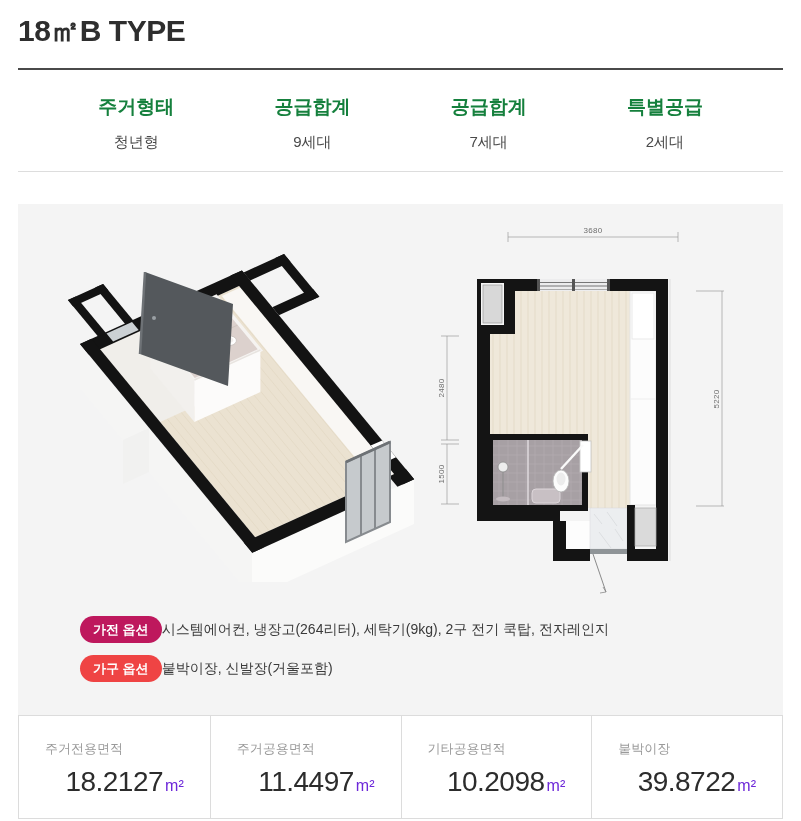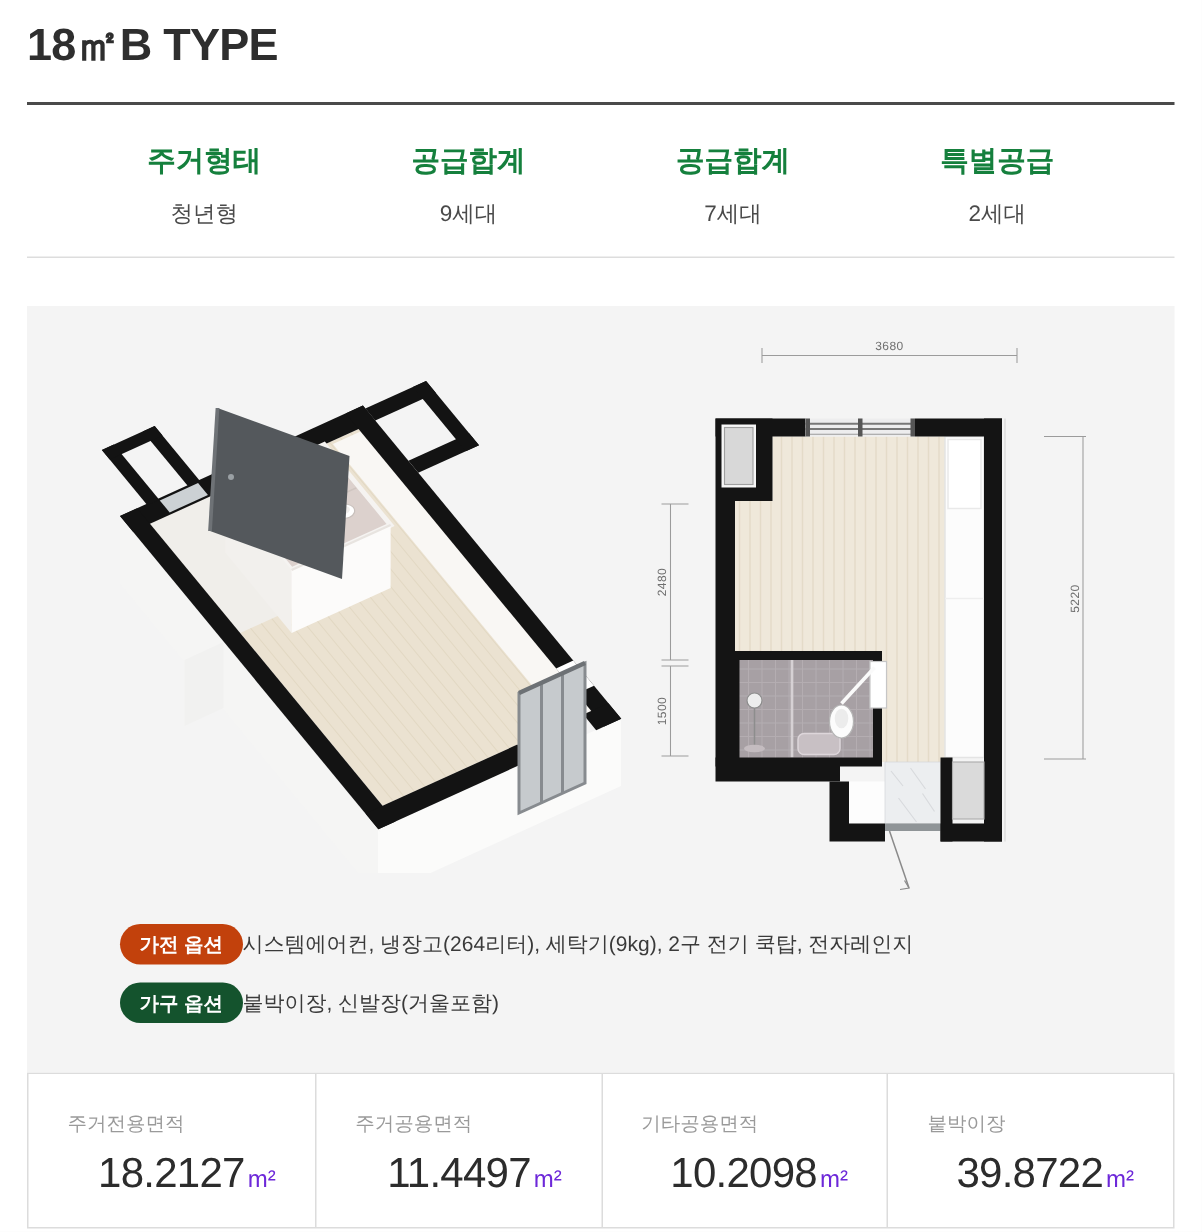--- a/index.html
+++ b/index.html
@@ -16,22 +16,22 @@
   .summary-col .td { font-size:15px; color:#4a4a4a; margin-top:13px; }
 
   .panel { position:relative; margin-top:32px; height:511px; background:#f4f4f4; }
   .svg3d { position:absolute; left:40px; top:28px; }
   .svg2d { position:absolute; left:415px; top:5px; }
 
   .options { position:absolute; left:62px; top:412px; }
   .option-row { display:flex; align-items:center; margin-bottom:12px; }
   .badge { min-width:77px; height:27px; padding:0 13px; border-radius:15px; display:flex; align-items:center; justify-content:center;
            font-size:13px; font-weight:700; color:#fff; }
-  .badge-appliance { background:#c2410c; }
-  .badge-furniture { background:#14532d; }
+  .badge-appliance { background:#be185d; }
+  .badge-furniture { background:#ef4444; }
   .option-text { font-size:14px; color:#3a3a3a; }
 
   .cards { display:grid; grid-template-columns:repeat(4,1fr); border:1px solid #dcdcdc; background:#fff; height:104px; }
   .card { padding:24px 26px 20px; display:flex; flex-direction:column; }
   .card + .card { border-left:1px solid #dcdcdc; }
   .card-label { font-size:13px; color:#9a9a9a; }
   .card-value { margin-top:auto; text-align:right; white-space:nowrap; }
   .card-value .num { font-size:28px; color:#2c2c2c; letter-spacing:-0.5px; }
   .card-value .unit { font-size:16px; color:#6d28d9; margin-left:2px; }
 

